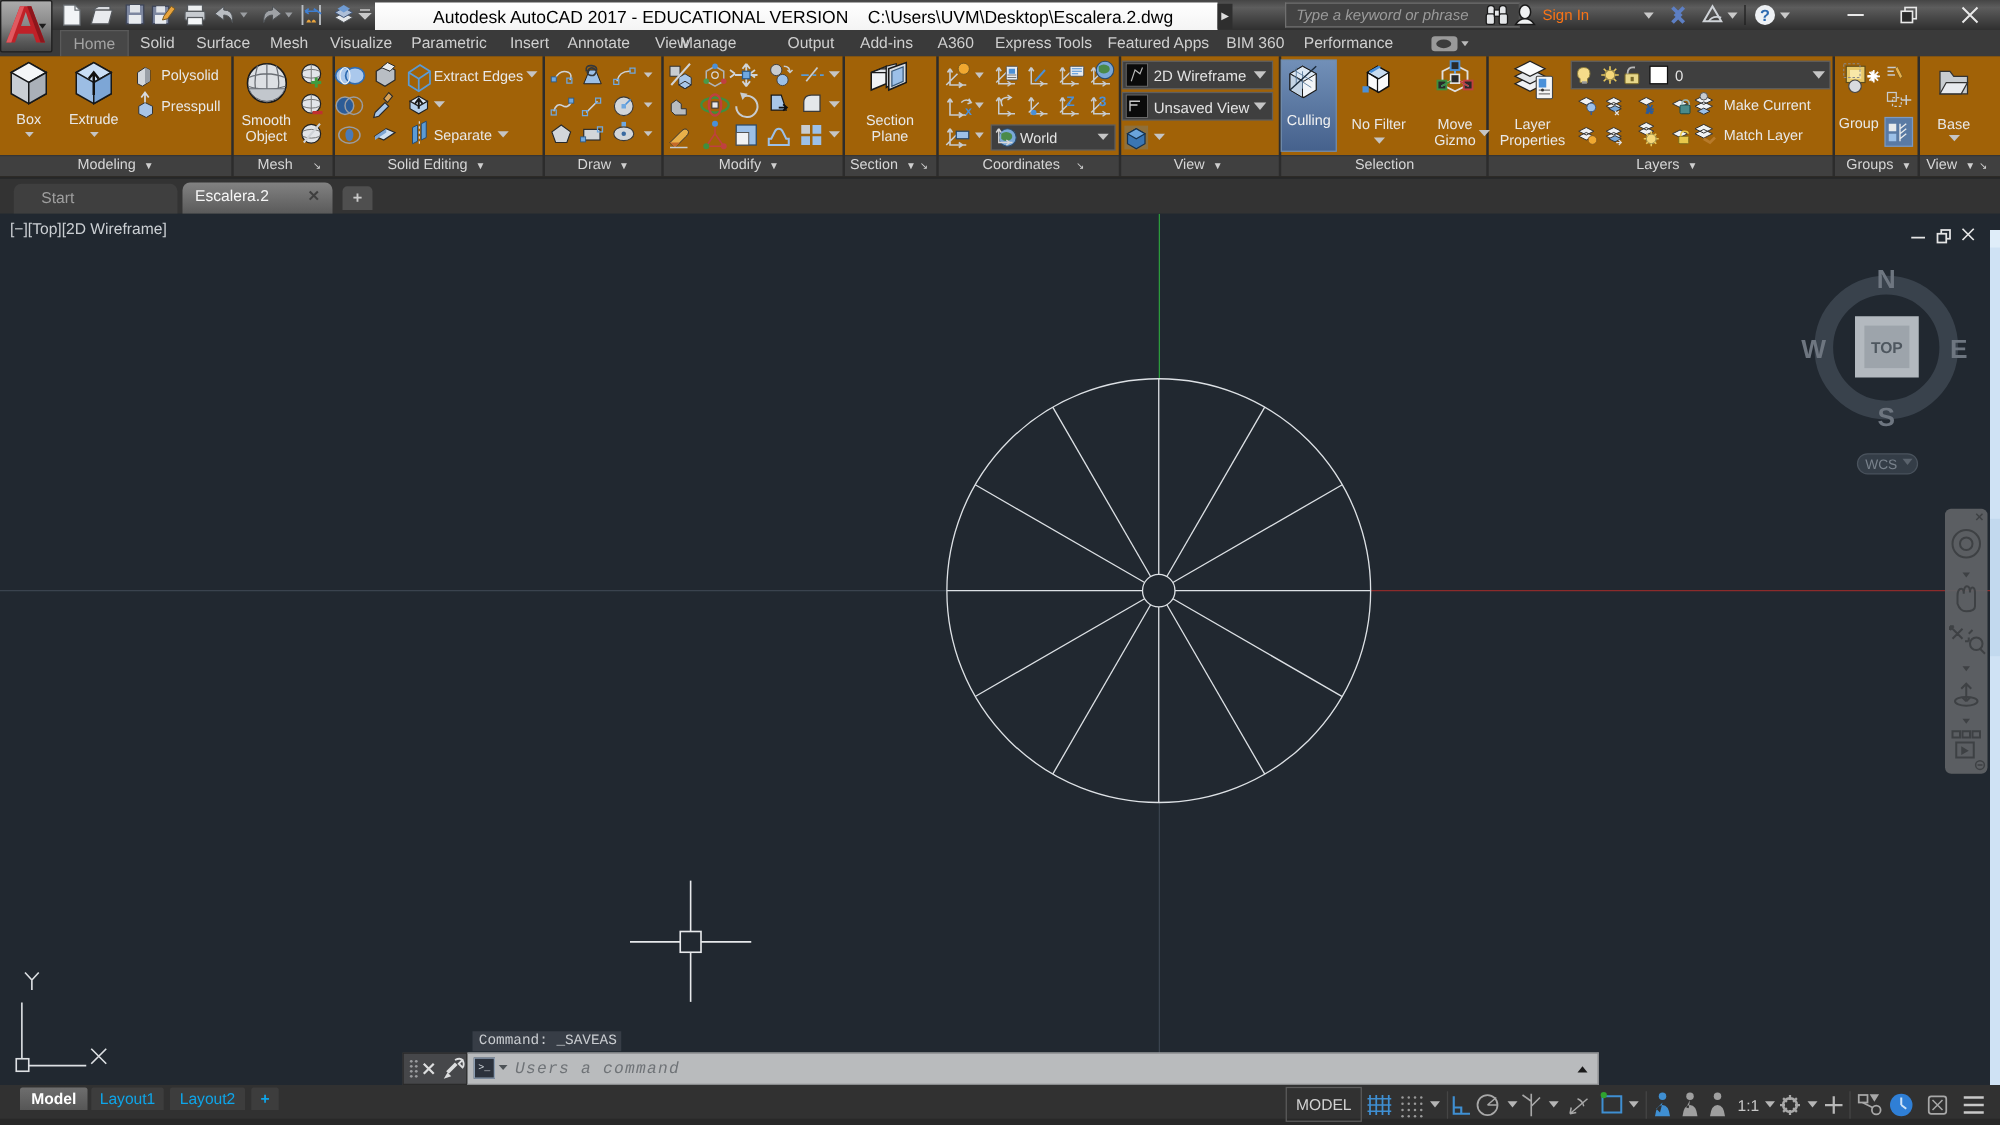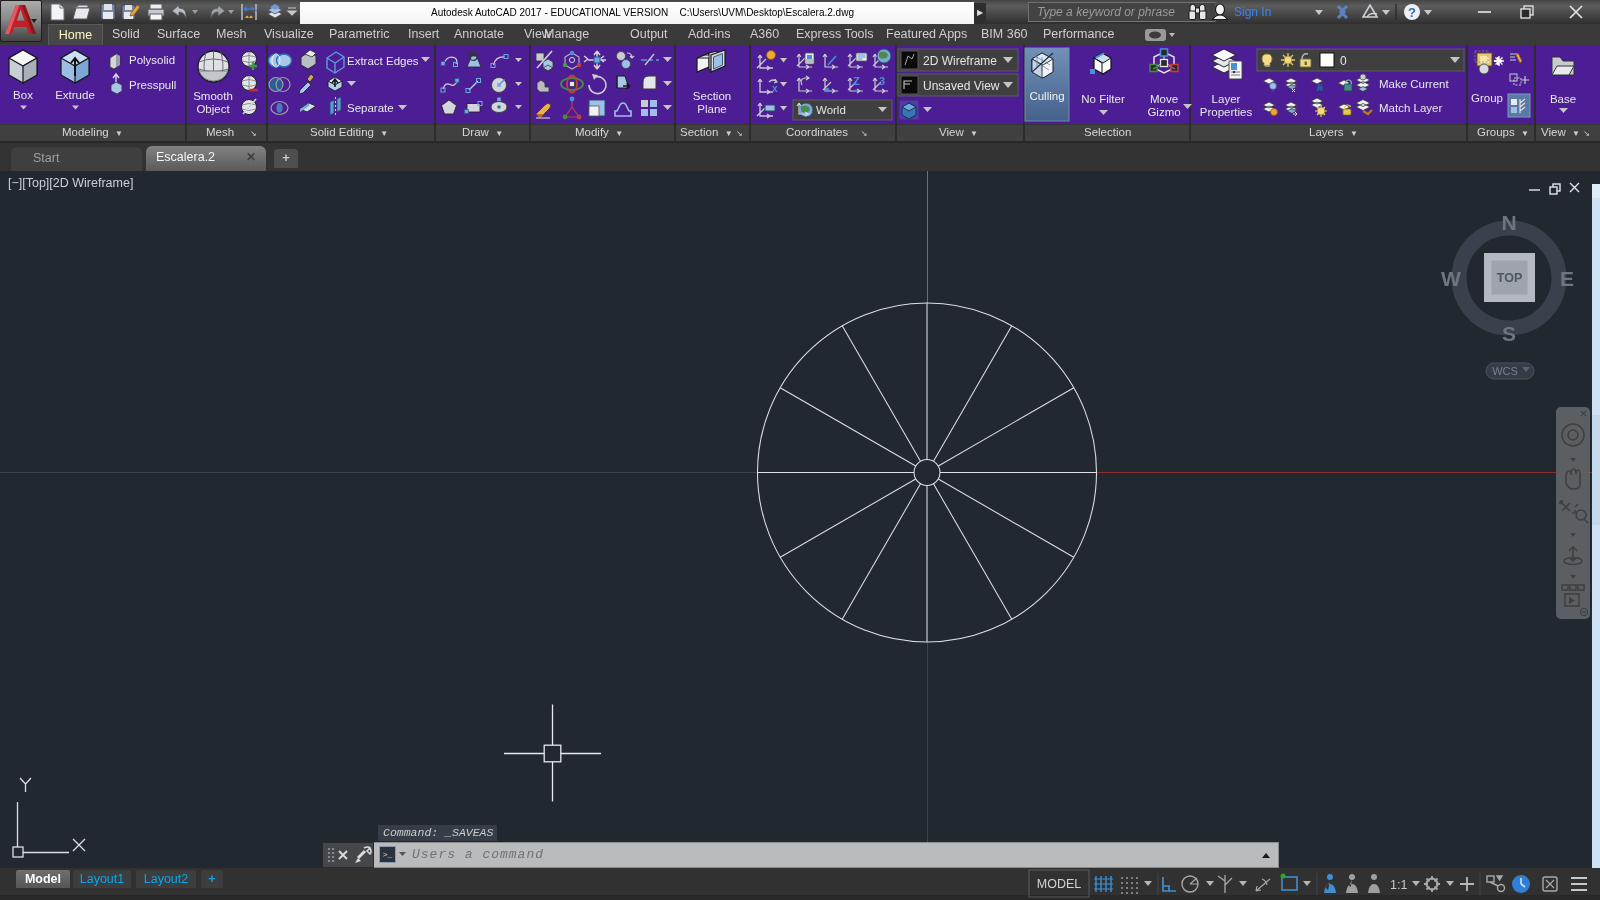--- a/index.html
+++ b/index.html
@@ -4,55 +4,55 @@
 <style>
 * { margin:0; padding:0; box-sizing:border-box; }
 html,body { width:1600px; height:900px; overflow:hidden; background:#212830; font-family:"Liberation Sans",sans-serif; }
 #app { position:relative; width:1600px; height:900px; }
 .abs { position:absolute; }
 
 
 #titlebar { left:0; top:0; width:1600px; height:24px;
   background:linear-gradient(#454545,#5d5d5d 25%,#4a4a4a 55%,#2f2f2f 100%); }
 #whiteband { left:300px; top:2px; width:674px; height:22px; background:linear-gradient(#ffffff,#f4f4f4); 
-  color:#000; font-size:10px; line-height:22px; text-align:center; white-space:nowrap; text-indent:11px; }
+  color:#000; font-size:14px; line-height:22px; text-align:center; white-space:nowrap; text-indent:11px; }
 #titlemore { left:974px; top:3px; width:12px; height:20px; background:#2e2e2e; color:#ddd; font-size:8px; line-height:20px; text-align:center; }
 #searchbox { left:999px; top:2px; width:188px; height:20px; background:#434343; border:1px solid #707070; border-right-color:#555;
   color:#9b9b9b; font-style:italic; font-size:12px; line-height:18px; padding-left:8px;margin-left:29px; }
-.tbtxt { color:#3b82f6; font-size:12px; line-height:24px; }
+.tbtxt { color:#f97316; font-size:12px; line-height:24px; }
 
 
 #tabrow { left:0; top:24px; width:1600px; height:21px; background:#3a3a3a; }
 .rtab { position:absolute; top:3px; height:18px; font-size:12.5px; color:#cfcfcf; white-space:nowrap; }
 #hometab { left:48px; top:24px; width:55px; height:21px; background:#474747; border:1px solid #5a5a5a; border-bottom:none;
-  color:#fef9c3; text-align:center; font-size:12.5px; padding-top:3px; }
-
-
-#ribbon { left:0; top:45px; width:1600px; height:96px; background:#4c1d95; }
+  color:#a3a3a3; text-align:center; font-size:12.5px; padding-top:3px; }
+
+
+#ribbon { left:0; top:45px; width:1600px; height:96px; background:#a16207; }
 #labelrow { position:absolute; left:0; top:79px; width:1600px; height:17px; background:#404040; border-top:1px solid #353535; }
 .pdiv { position:absolute; top:0; width:2px; height:96px; background:#2c2c2c; }
 .plabel { position:absolute; top:81px; font-size:11.5px; color:#d6d6d6; white-space:nowrap; }
 .dd { color:#cfcfcf; font-size:8px; }
 #ribbonedge { left:0; top:141px; width:1600px; height:2px; background:#272727; }
 
 
 #filetabs { left:0; top:143px; width:1600px; height:28px; background:#333333; }
 #starttab { left:11px; top:4px; width:131px; height:24px; background:#3f3f3f; border-radius:6px 6px 0 0; 
   color:#9f9f9f; font-size:12.5px; padding:4px 0 0 22px; }
 #doctab { left:146px; top:3px; width:120px; height:25px; background:linear-gradient(#828282,#5a5a5a); border-radius:6px 6px 0 0;
   color:#f6f6f6; font-size:12.5px; padding:4px 0 0 10px; }
 #plustab { left:274px; top:6px; width:24px; height:19px; background:#4f4f4f; border-radius:4px 4px 0 0; 
   color:#cacaca; text-align:center; font-size:13px; font-weight:bold; line-height:18px; }
 
 
 #canvas { left:0; top:171px; width:1600px; height:697px; background:#212830; }
 
 
 #cmdbadge { left:378px; top:825px; width:119px; height:16px; background:#373d46; color:#c9ccd0; 
-  font-family:"Liberation Mono",monospace; font-size:11.5px; line-height:16px; padding-left:5px;font-style:italic; }
+  font-family:"Liberation Mono",monospace; font-size:11.5px; line-height:16px; padding-left:5px; }
 #cmdbar { left:322px; top:842px; width:957px; height:26px; }
 #cmdgrip { position:absolute; left:0; top:0; width:52px; height:26px; background:#46474a; border:1px solid #2a2a2a; }
 #cmdfield { position:absolute; left:52px; top:0; width:905px; height:26px; background:#b9bbbd; border:1px solid #8a8c8e; border-left:none; }
 #cmdprompt { position:absolute; left:57px; top:4px; width:17px; height:17px; background:#2c323c; border:1px solid #8b9cb0;
   color:#d8dde2; font-size:8px; font-family:"Liberation Mono",monospace; line-height:15px; text-align:center; }
 #cmdtext { position:absolute; left:90px; top:5px; color:#6f7377; font-style:italic; 
   font-family:"Liberation Mono",monospace; font-size:13px; color:#6f7377; letter-spacing:1px; }
 
 
 #statusbar { left:0; top:868px; width:1600px; height:32px; background:#313131;padding-left:48px; }

